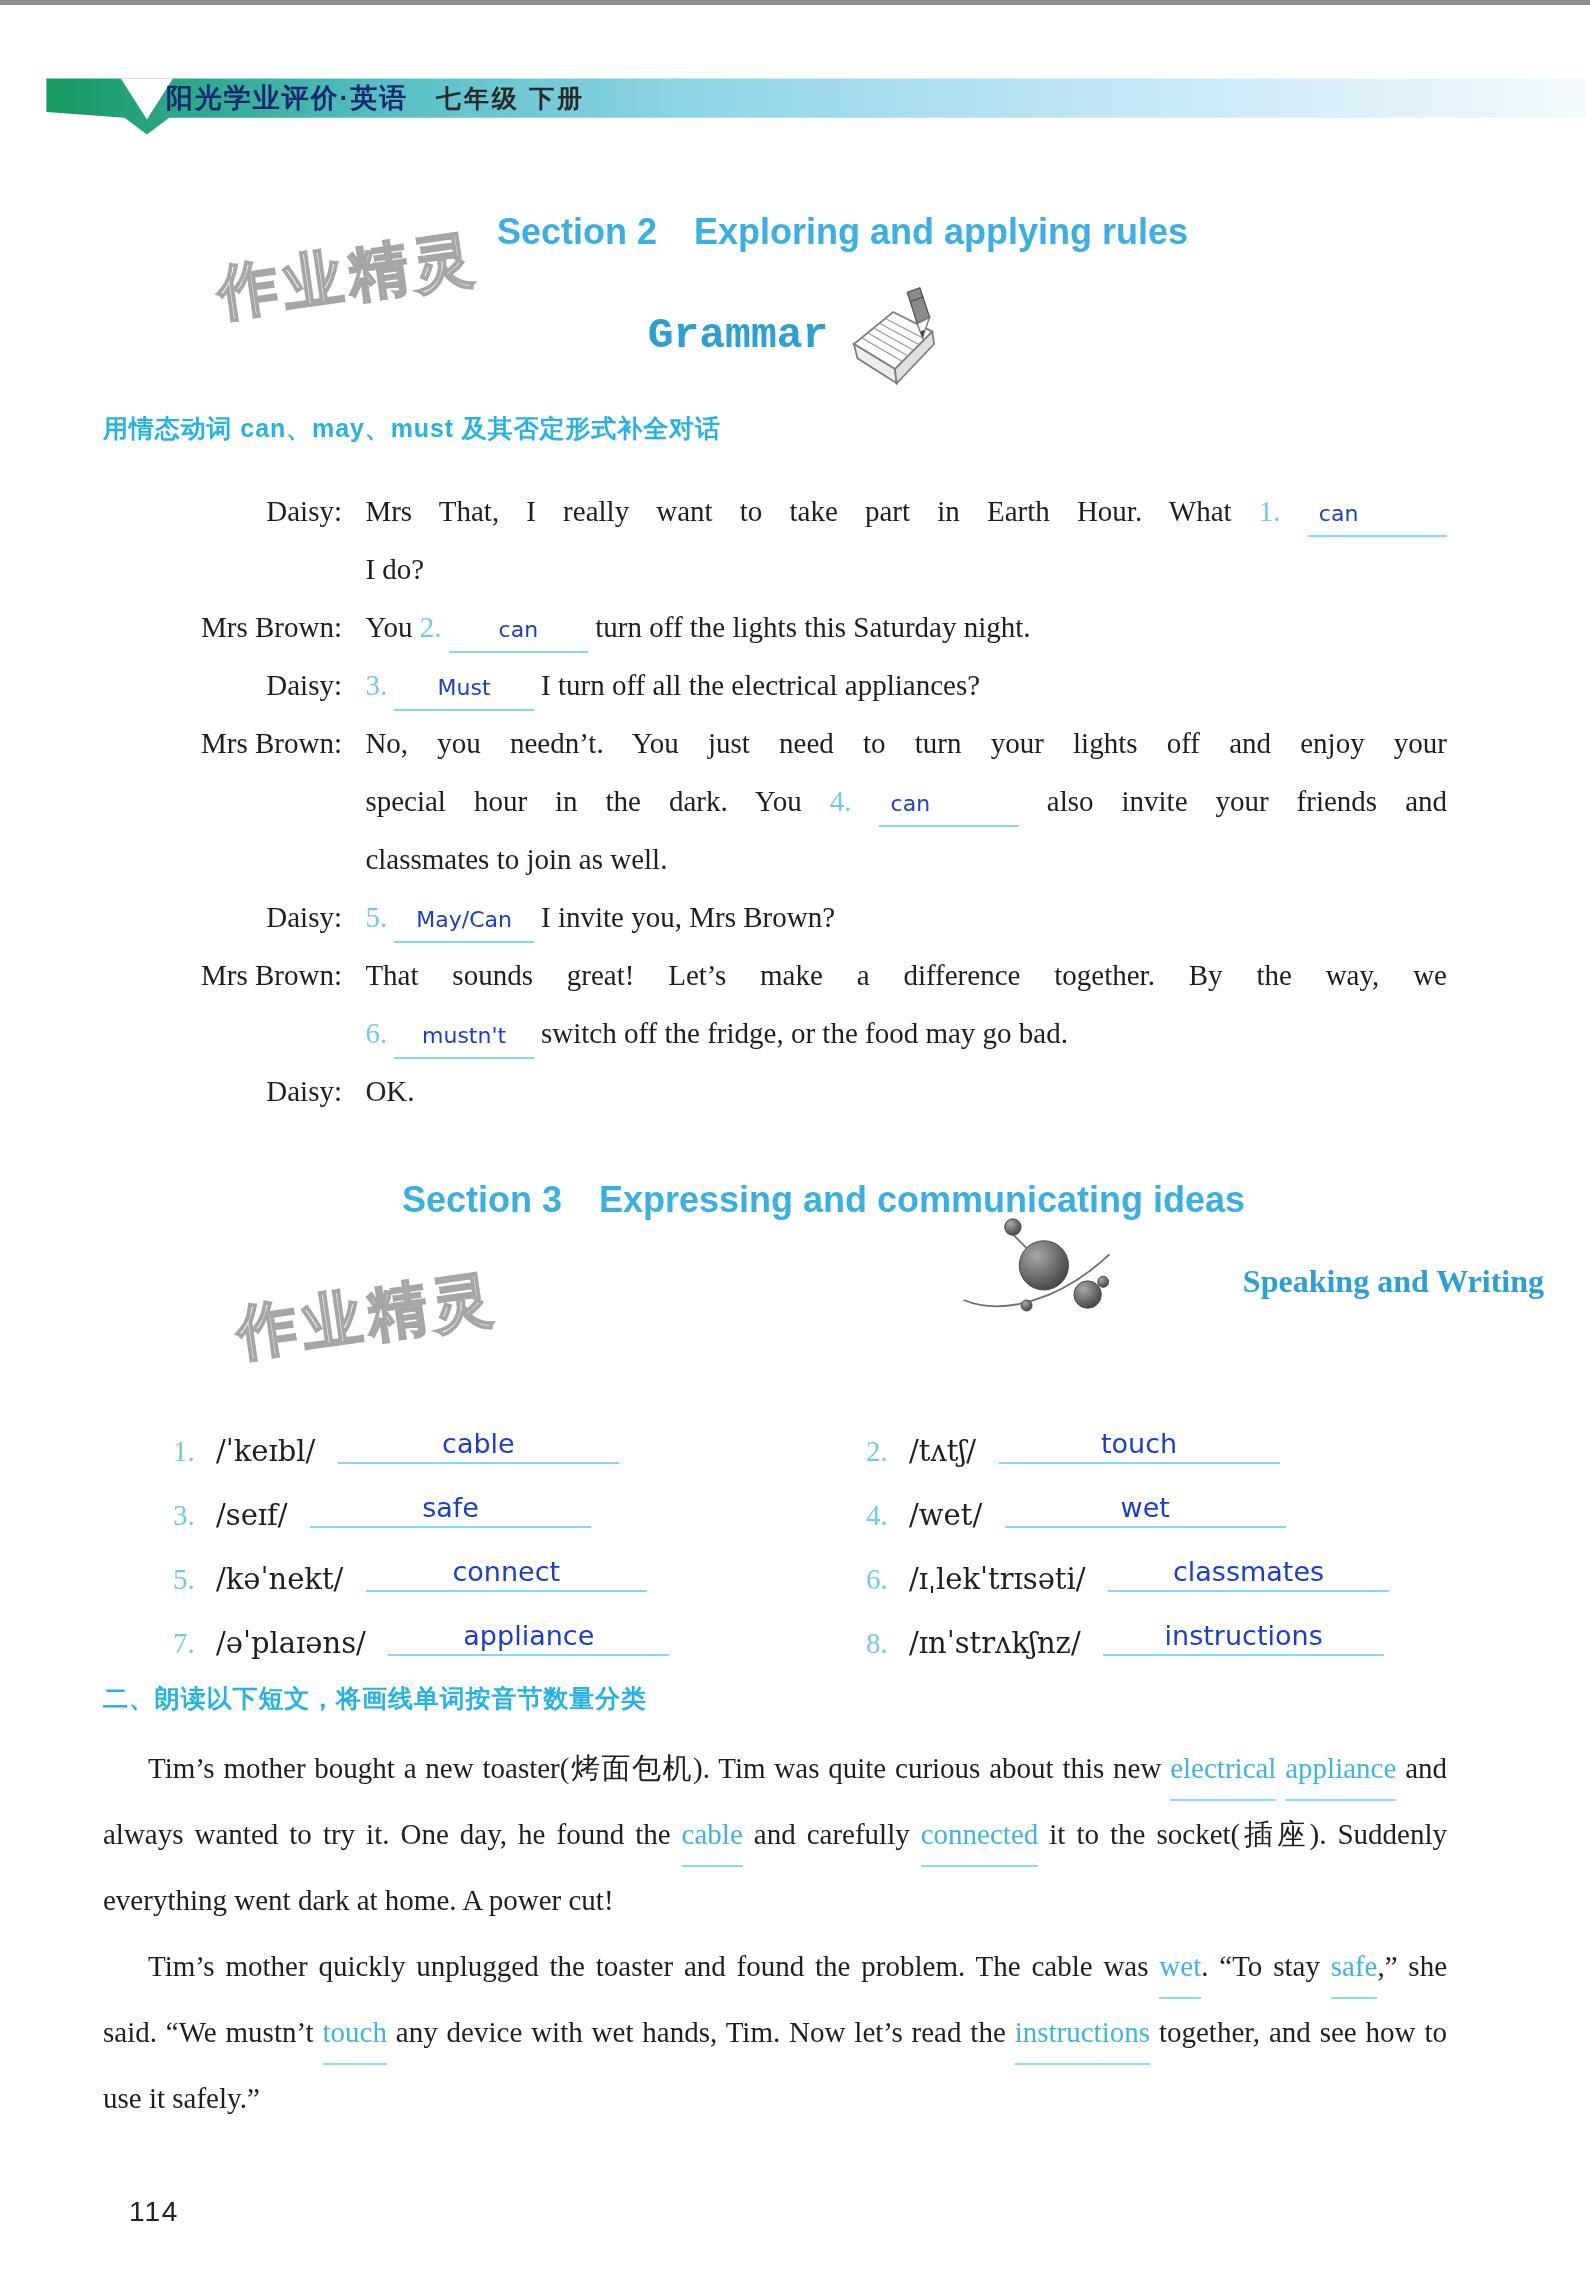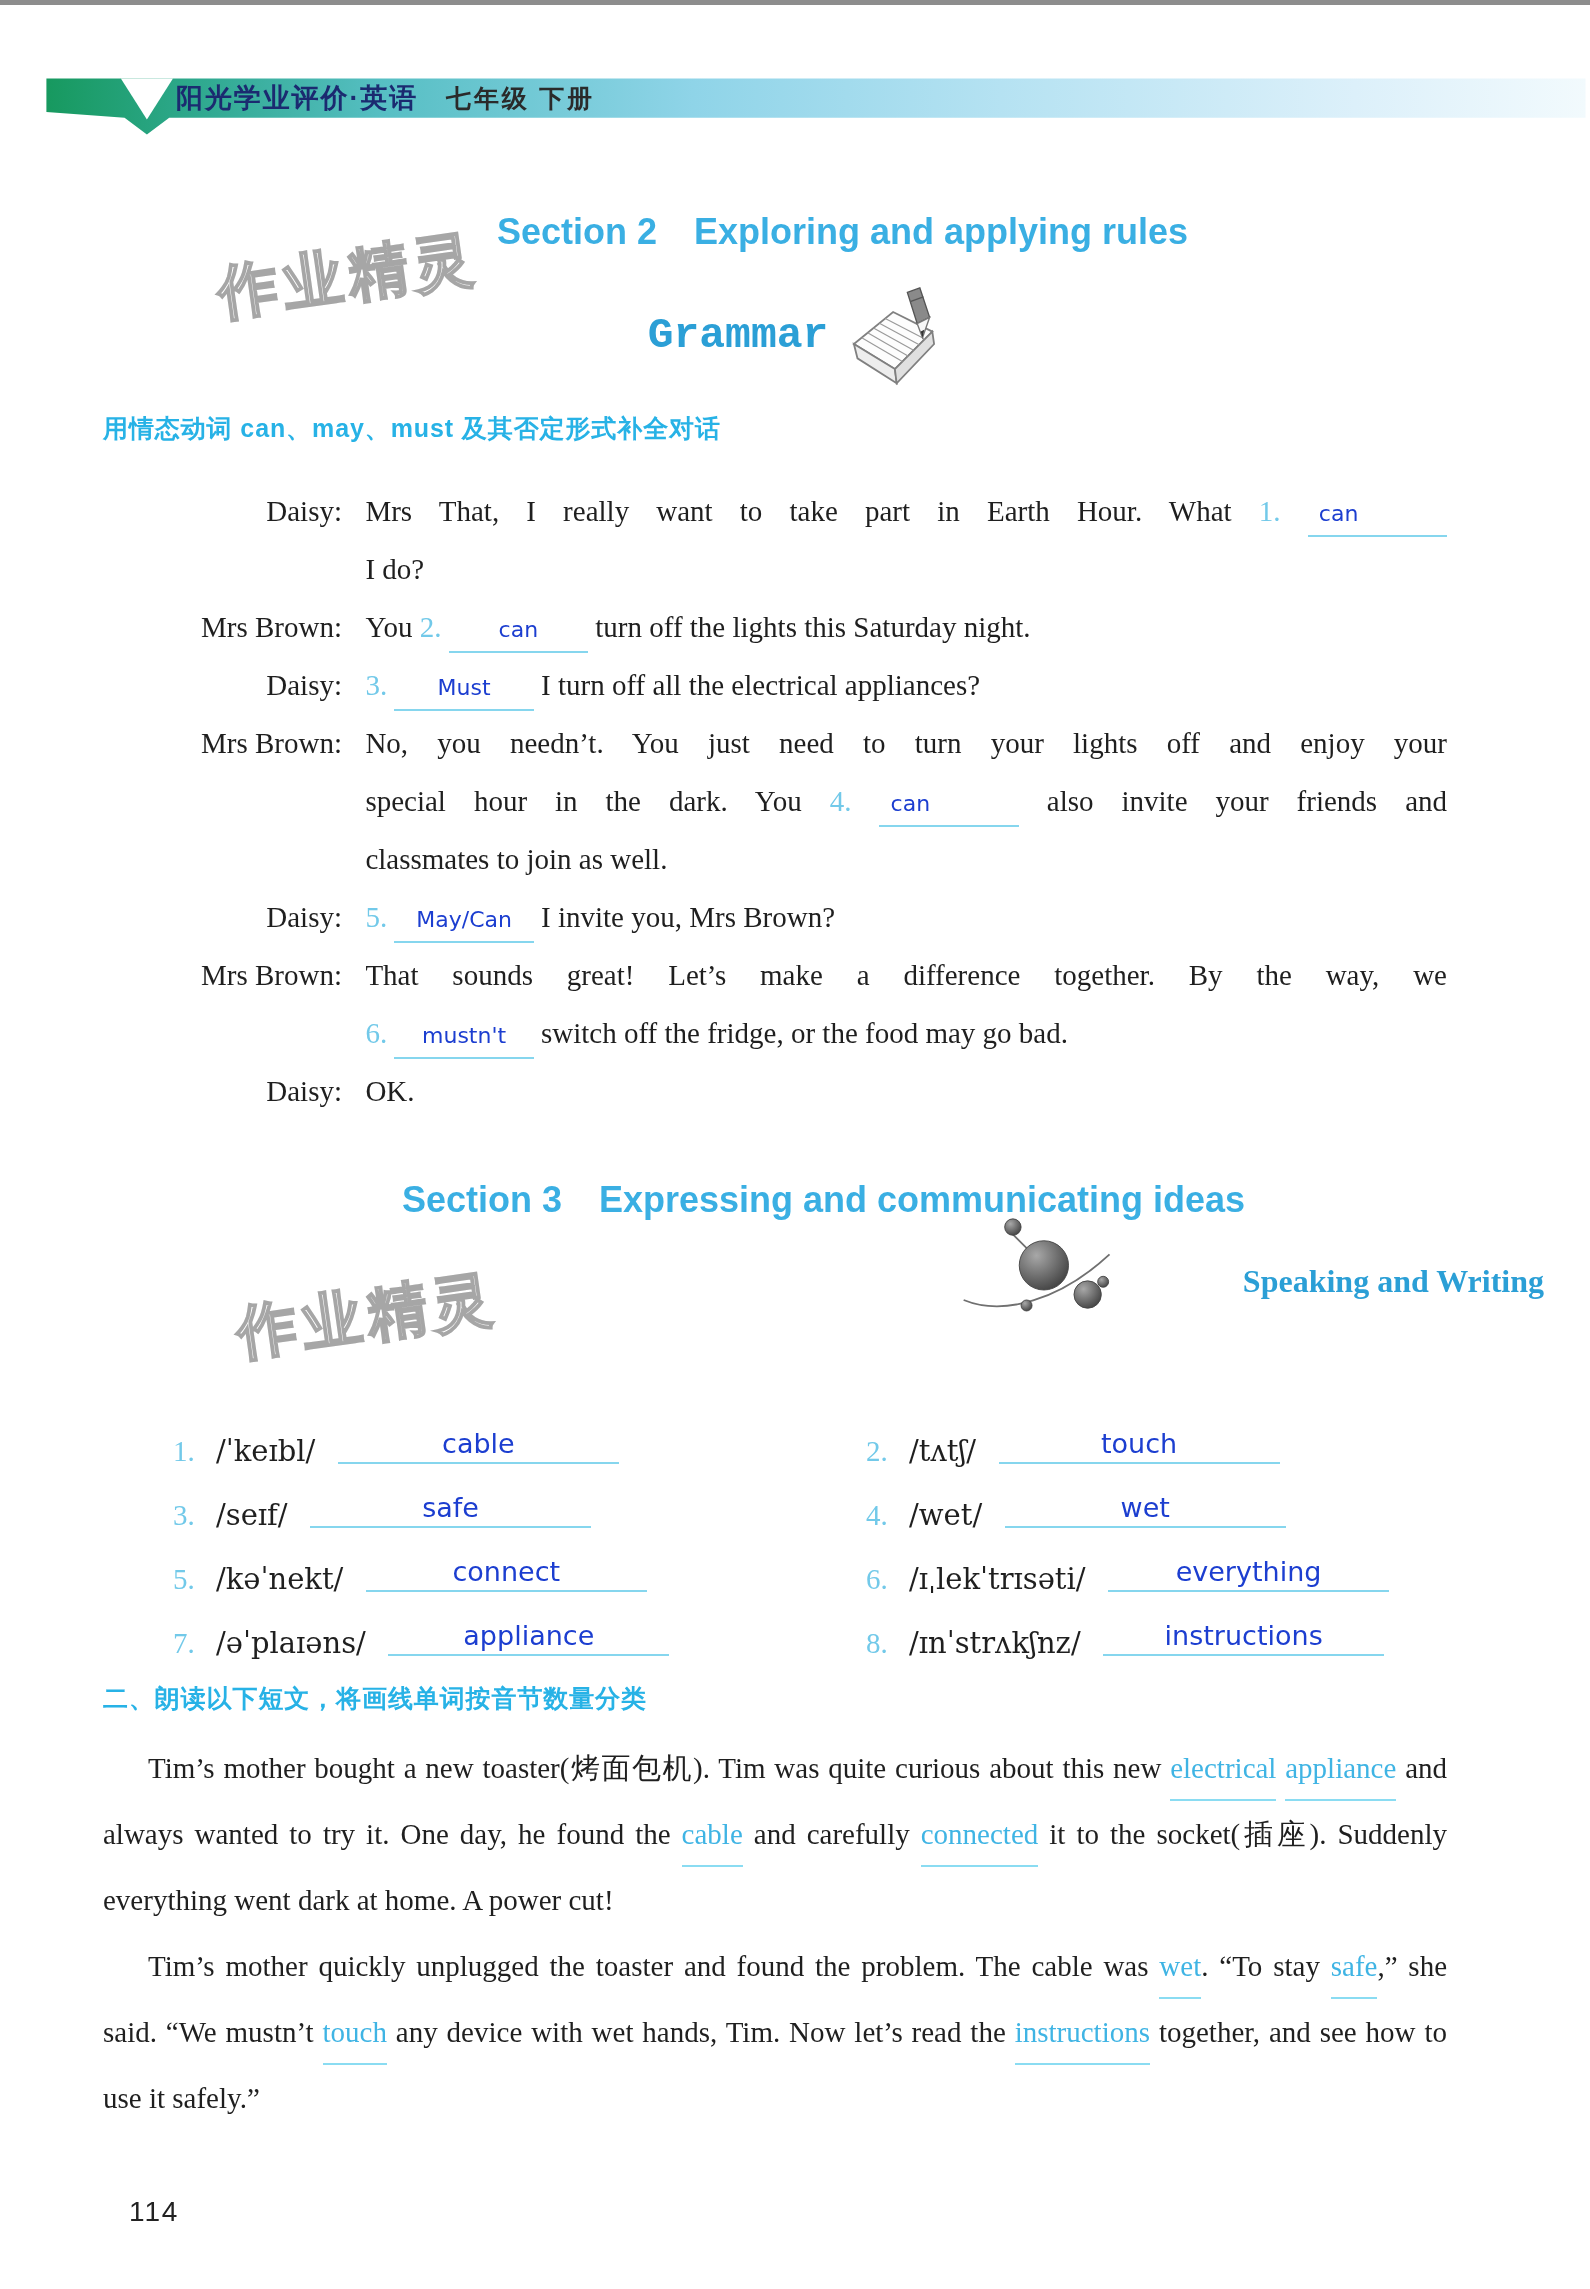--- a/index.html
+++ b/index.html
@@ -2,21 +2,21 @@
 <html style="font-size:15px"><head>
 <meta charset="utf-8">
 <style>
   html,body{margin:0;padding:0;background:#e8e8e8;}
   .page{position:relative;width:1591px;height:2290px;background:#ffffff;overflow:hidden;
         font-family:"Liberation Serif","DejaVu Sans",serif;color:#1f1f1f;}
   .scan-edge{position:absolute;top:0;left:0;width:100%;height:4.7px;background:#8d8d8d;}
 
   
   .header-svg{position:absolute;top:73px;left:0;}
-  .header-text{position:absolute;top:79px;left:176px;height:39px;line-height:39px;
+  .header-text{position:absolute;top:79px;left:166px;height:39px;line-height:39px;
                font-family:"Liberation Sans","DejaVu Sans",sans-serif;white-space:nowrap;}
   .brand{font-weight:bold;font-size:27px;color:#1b2a70;letter-spacing:1.9px;}
   .grade{font-weight:bold;font-size:25px;color:#2a2a2a;margin-left:28px;letter-spacing:2.8px;}
 
   
   .sec-heading{position:absolute;left:0;width:100%;text-align:center;
                font-family:"Liberation Sans","DejaVu Sans",sans-serif;font-weight:bold;
                font-size:36px;color:#3aafe3;white-space:nowrap;}
   .sec-heading .rest{margin-left:37px;}
   .sec2{top:211px;padding-left:47px;}
@@ -214,21 +214,21 @@
         <span class="ph-blank">wet</span>
       </div>
       <div class="ph-item">
         <span class="num">5.</span>
         <span class="ipa">/kəˈnekt/</span>
         <span class="ph-blank">connect</span>
       </div>
       <div class="ph-item">
         <span class="num">6.</span>
         <span class="ipa">/ɪˌlekˈtrɪsəti/</span>
-        <span class="ph-blank">everything</span>
+        <span class="ph-blank">classmates</span>
       </div>
       <div class="ph-item">
         <span class="num">7.</span>
         <span class="ipa">/əˈplaɪəns/</span>
         <span class="ph-blank">appliance</span>
       </div>
       <div class="ph-item">
         <span class="num">8.</span>
         <span class="ipa">/ɪnˈstrʌkʃnz/</span>
         <span class="ph-blank">instructions</span>

